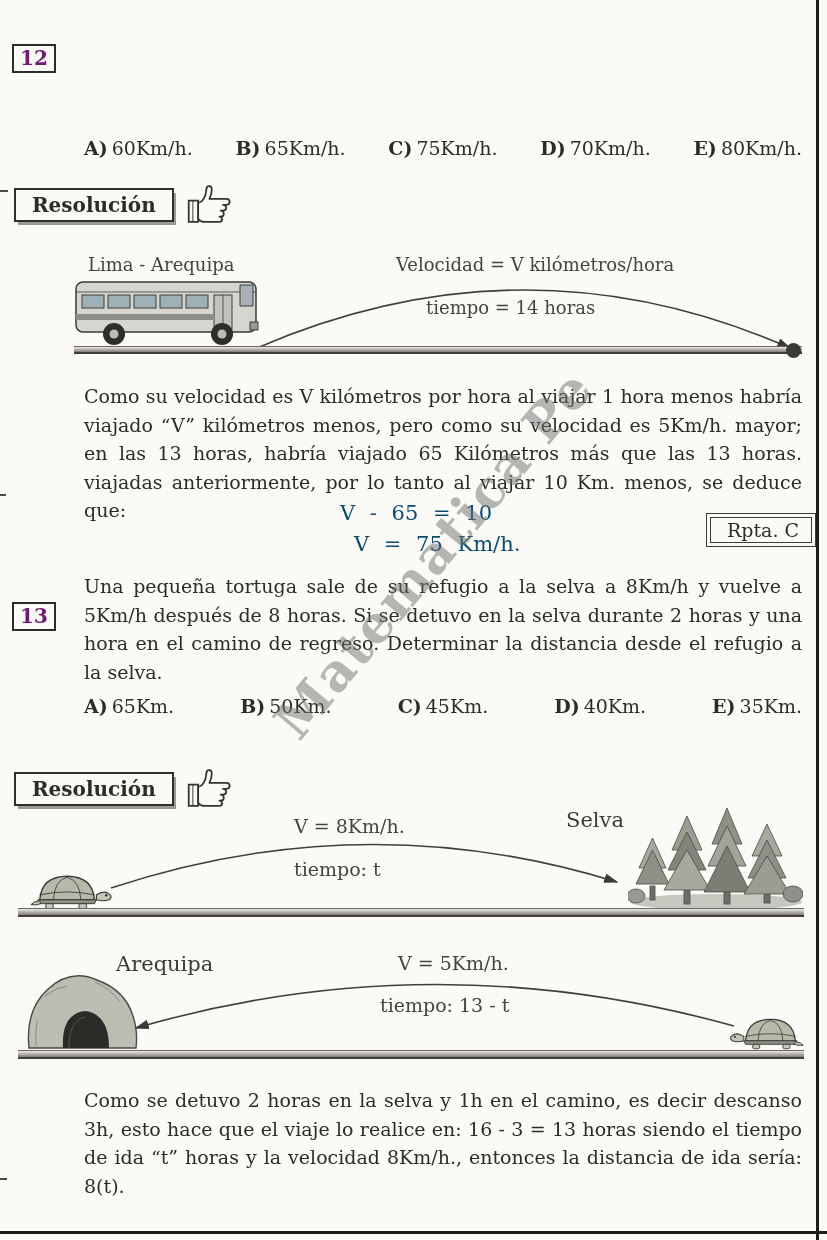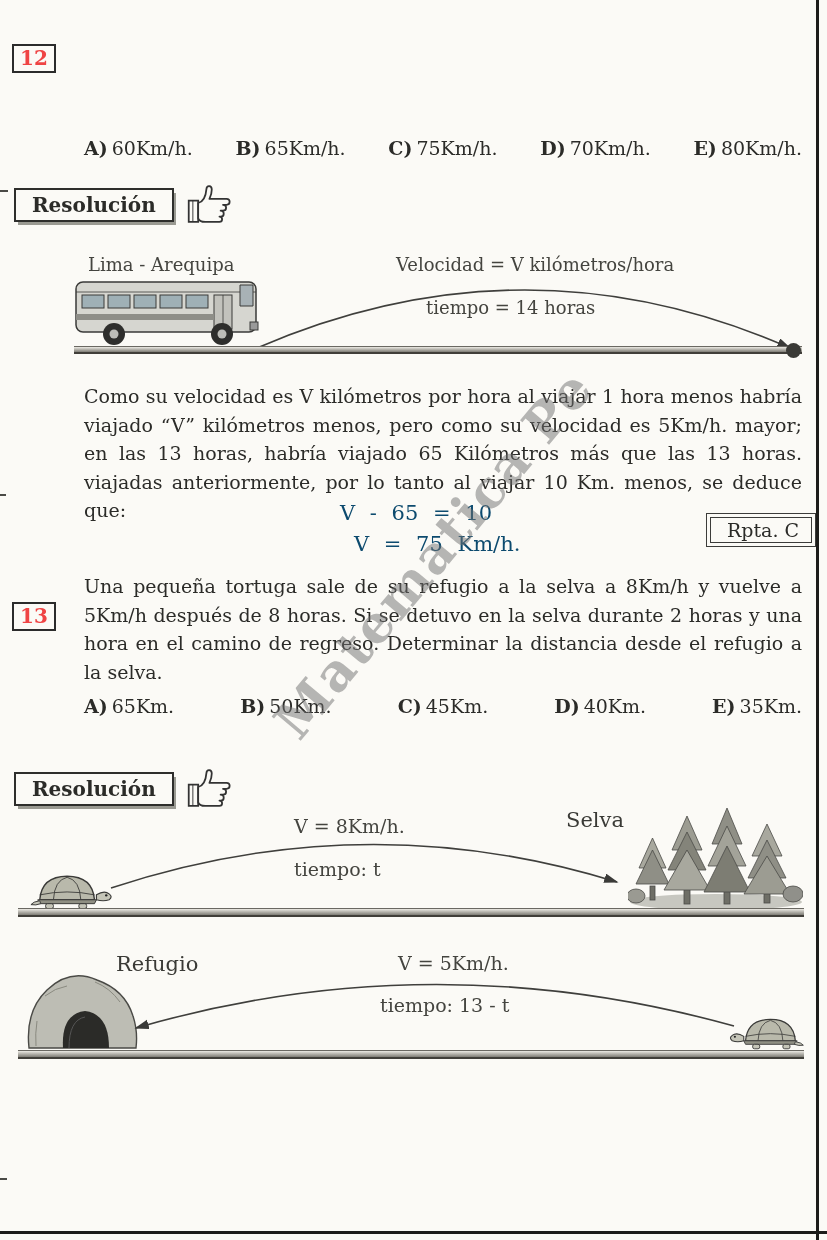--- a/index.html
+++ b/index.html
@@ -5,21 +5,21 @@
   * { margin:0; padding:0; box-sizing:border-box; }
   html,body { background:#ffffff; }
   .page {
     position:relative; width:827px; height:1240px; margin:0 auto;
     background:#fbfaf6; overflow:hidden;
     font-family:"DejaVu Serif","Liberation Serif",serif; color:#2b2b28;
   }
   .page > * { position:absolute; }
   .qbadge {
     border:2.5px solid #2b2b2b; font-weight:bold; font-size:20px;
-    line-height:25px; padding:0 6px; color:#ef4444; background:#fbfaf6;
+    line-height:25px; padding:0 6px; color:#701a75; background:#fbfaf6;
   }
   .statement, .expl {
     font-size:19px; line-height:28.5px; text-align:justify; color:#2b2b28;
   }
   .options { display:flex; justify-content:space-between; font-size:19px; }
   .options b { font-weight:bold; margin-right:4px; }
   .resol {
     border:2px solid #2e2e2c; padding:3px 16px; font-weight:bold;
     font-size:20px; background:#fbfaf6; box-shadow:3px 4px 0 -1px #9a9a92;
   }
@@ -195,21 +195,21 @@
         <marker id="ah2" markerWidth="10" markerHeight="8" refX="8" refY="3" orient="auto">
           <path d="M0,0 L9,3 L0,6 Z" fill="#3a3a38"></path>
         </marker>
       </defs>
       <path d="M6 66 Q260 -18 512 60" fill="none" stroke="#3f3f3c" stroke-width="1.6" marker-end="url(#ah2)"></path>
     </svg>
   </div>
 
   <div class="ground" style="left:18px; top:908px; width:786px; height:9px;"></div>
 
-  <div class="dlabel big" style="left:116px; top:952px;">Refugio</div>
+  <div class="dlabel big" style="left:116px; top:952px;">Arequipa</div>
   <div class="dlabel" style="left:398px; top:952px; font-size:19px;">V = 5Km/h.</div>
   <div class="dlabel" style="left:380px; top:994px; font-size:19px;">tiempo:  13 - t</div>
 
   <div style="left:25px; top:966px; width:115px; height:85px;">
     <svg width="115" height="85" viewBox="0 0 115 85">
       <path d="M4 82 Q0 45 22 24 Q45 2 72 14 Q100 24 108 50 Q113 65 111 82 Z" fill="#bdbdb4" stroke="#4a4a46" stroke-width="1.4"></path>
       <path d="M20 30 Q30 22 42 20 M70 16 Q85 22 95 36 M12 55 Q10 68 11 80" fill="none" stroke="#8a8a80" stroke-width="1"></path>
       <path d="M38 82 Q36 48 60 45 Q84 48 84 82 Z" fill="#2b2b28"></path>
       <path d="M44 82 Q44 54 60 51" fill="none" stroke="#555" stroke-width="1"></path>
     </svg>
@@ -235,20 +235,21 @@
         <marker id="ah3" markerWidth="10" markerHeight="8" refX="8" refY="3" orient="auto">
           <path d="M0,0 L9,3 L0,6 Z" fill="#3a3a38"></path>
         </marker>
       </defs>
       <path d="M606 64 Q303 -20 8 66" fill="none" stroke="#3f3f3c" stroke-width="1.6" marker-end="url(#ah3)"></path>
     </svg>
   </div>
 
   <div class="ground" style="left:18px; top:1050px; width:786px; height:9px;"></div>
 
+  <div class="expl" style="left:84px; top:1086px; width:718px;">Como se detuvo 2 horas en la selva y 1h en el camino, es decir descanso 3h, esto hace que el viaje lo realice en: 16 - 3  =  13 horas  siendo el tiempo de ida  “t” horas y la velocidad 8Km/h.,  entonces  la  distancia  de  ida sería:  8(t).</div>
 
   <div class="edge" style="left:0; top:190px; width:8px; height:2px;"></div>
   <div class="edge" style="left:0; top:494px; width:6px; height:2px;"></div>
   <div class="edge" style="left:0; top:1178px; width:7px; height:2px;"></div>
   <div class="border-right"></div>
   <div class="border-bottom"></div>
 
 </div>
 
 </body></html>

